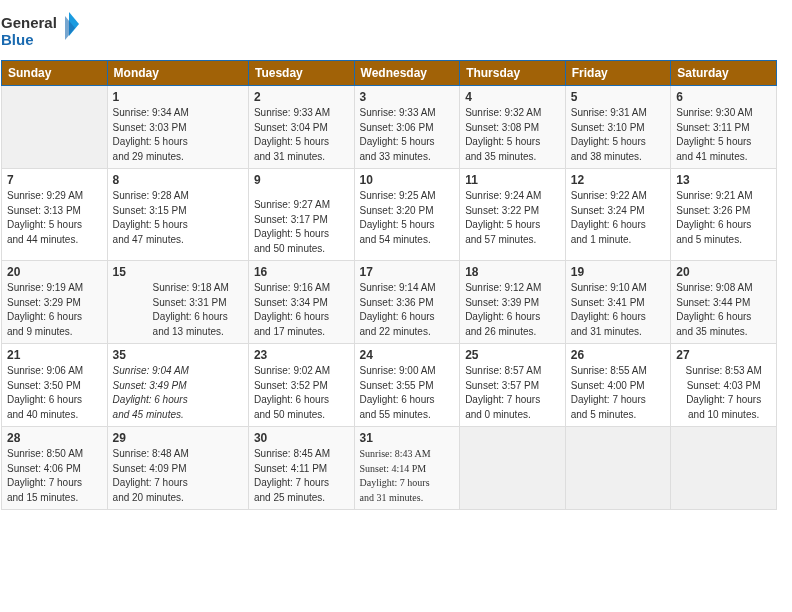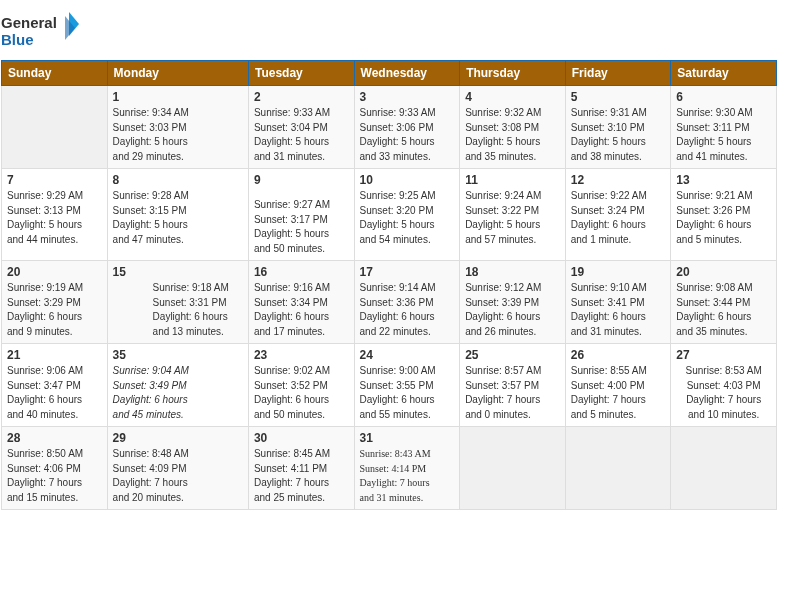--- a/index.html
+++ b/index.html
@@ -259,21 +259,21 @@
             <div class="day-info" style="white-space: pre-line;">Sunrise: 9:08 AM
 Sunset: 3:44 PM
 Daylight: 6 hours
 and 35 minutes.</div>
           </td>
         </tr>
         <tr>
           <td>
             <span class="day-number">21</span>
             <div class="day-info" style="white-space: pre-line;">Sunrise: 9:06 AM
-Sunset: 3:47 PM
+Sunset: 3:50 PM
 Daylight: 6 hours
 and 40 minutes.</div>
           </td>
           <td>
             <span class="day-number">35</span>
             <div class="day-info" style="white-space: pre-line; font-style: italic;">Sunrise: 9:04 AM
 Sunset: 3:49 PM
 Daylight: 6 hours
 and 45 minutes.</div>
           </td>

